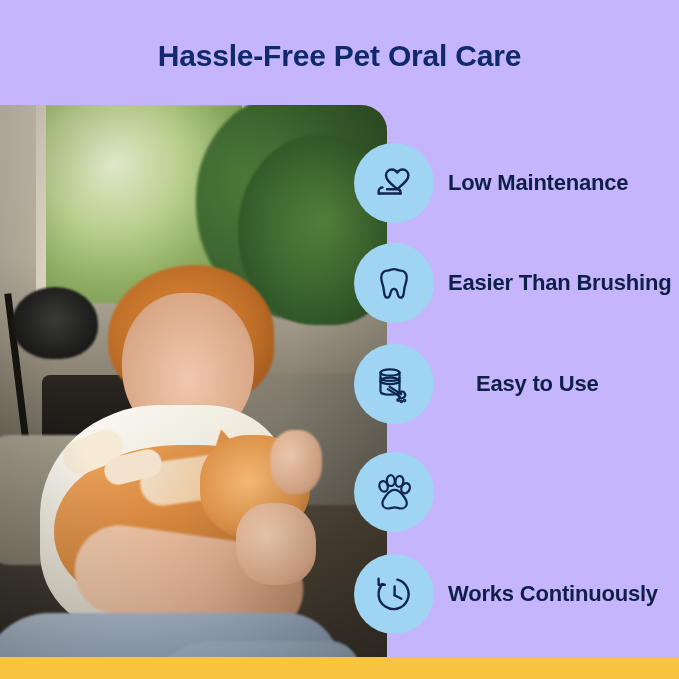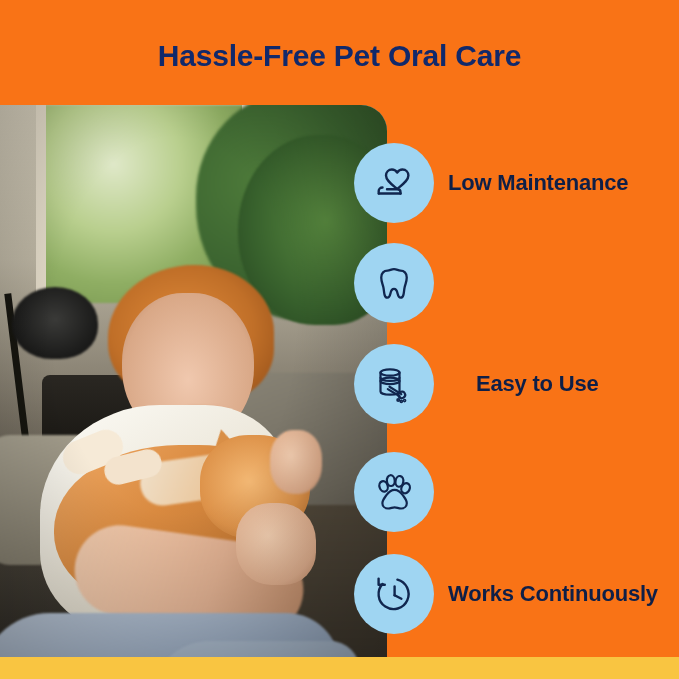--- a/index.html
+++ b/index.html
@@ -12,21 +12,21 @@
 
   body {
     font-family: "Liberation Sans", sans-serif;
     background: #f7f7f5;
     position: relative;
   }
 
   #page {
     position: absolute;
     inset: 0;
-    background: #f97316;
+    background: #c4b5fd;
   }
 
   
   .title {
     position: absolute;
     top: 38px;
     left: 0;
     width: 679px;
     text-align: center;
     font-size: 30px;
@@ -357,20 +357,21 @@
       </span>
       <span class="feature-label">Low Maintenance</span>
     </div>
 
     <div class="feature-row" style="top:113px;">
       <span class="badge">
         <svg width="46" height="46" viewBox="0 0 48 48" fill="none" stroke="#10264f" stroke-width="2.4" stroke-linecap="round" stroke-linejoin="round">
           <path d="M24 9.5c-3 0-4.2 1.6-6.8 1.6-3.6 0-6.5 2.4-6.5 7.2 0 4.3 1.4 6.6 2.2 10.2.6 2.7.6 5.4 1.2 7.6.5 1.9 1.5 3.2 3 3.2 1.8 0 2.6-1.7 3.1-4 .5-2.3.9-5.1 3.8-5.1s3.3 2.8 3.8 5.1c.5 2.3 1.3 4 3.1 4 1.5 0 2.5-1.3 3-3.2.6-2.2.6-4.9 1.2-7.6.8-3.6 2.2-5.9 2.2-10.2 0-4.8-2.9-7.2-6.5-7.2-2.6 0-3.8-1.6-6.8-1.6z"></path>
         </svg>
       </span>
+      <span class="feature-label">Easier Than Brushing</span>
     </div>
 
     <div class="feature-row" style="top:214px;gap:28px;">
       <span class="badge">
         <svg width="48" height="48" viewBox="0 0 48 48" fill="none" stroke="#10264f" stroke-width="2.2" stroke-linecap="round" stroke-linejoin="round">
           <ellipse cx="20" cy="12.5" rx="9.5" ry="3.2"></ellipse>
           <path d="M10.5 12.5v5.2c0 1.8 4.3 3.2 9.5 3.2s9.5-1.4 9.5-3.2v-5.2"></path>
           <path d="M10.5 17.9v13.6c0 1.8 4.3 3.2 9.5 3.2s9.5-1.4 9.5-3.2V17.9"></path>
           <ellipse cx="20" cy="20.9" rx="9.5" ry="3.2"></ellipse>
           <path d="M19.5 26.7l11.8 7.4"></path>

